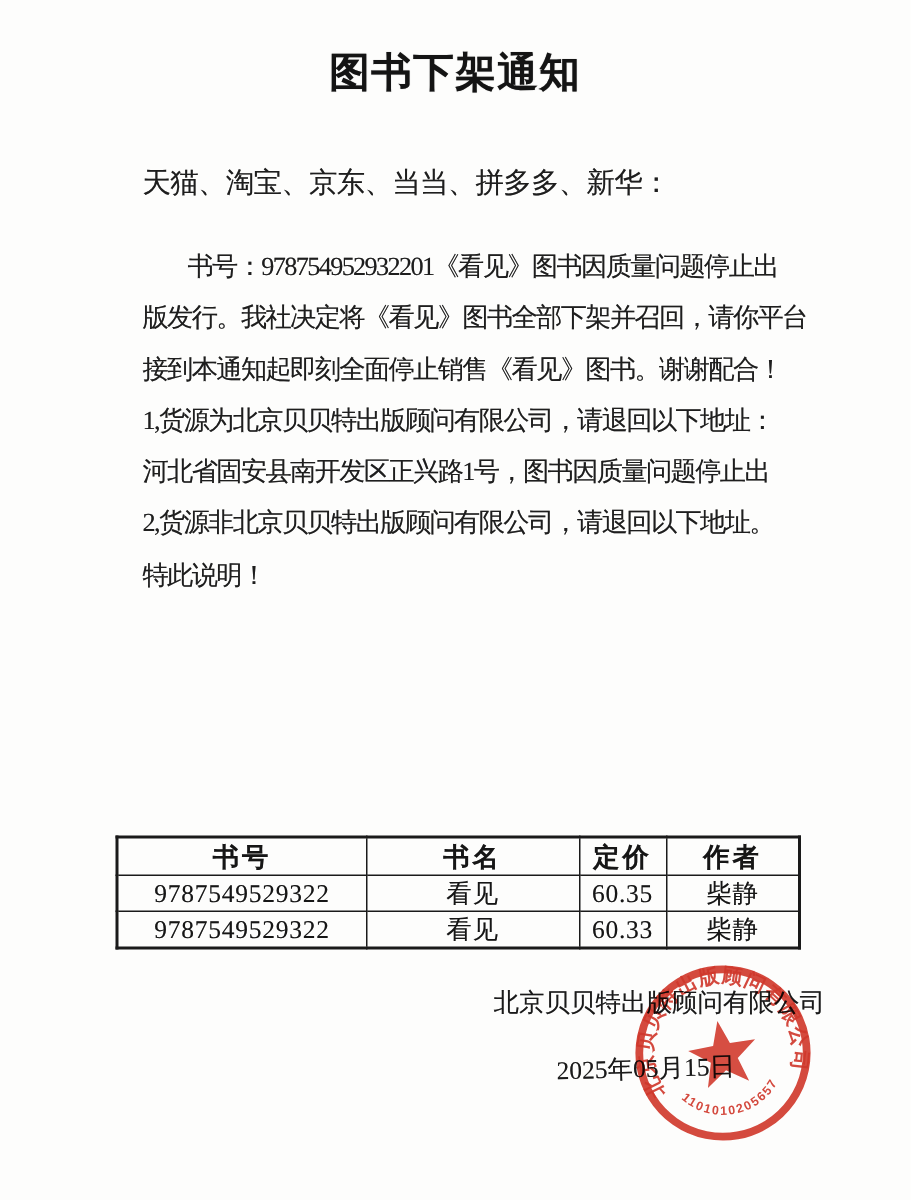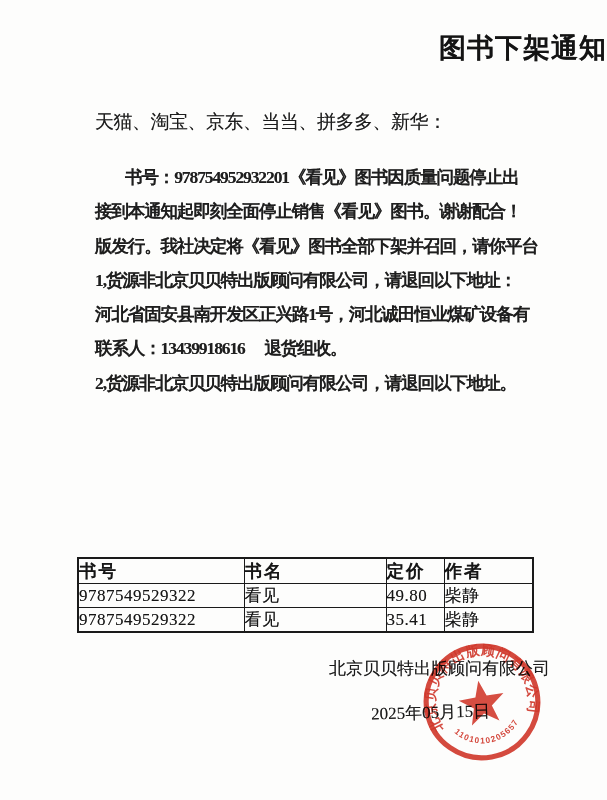--- a/index.html
+++ b/index.html
@@ -6,49 +6,49 @@
   .page{
     position:relative;
     width:607px;height:800px;
     background:#fdfdfc;
     overflow:hidden;
     font-family:"Liberation Serif","DejaVu Serif",serif;
     color:#1e1e1e;
   }
   .doc-title{
     position:absolute;top:30px;left:0;width:607px;
-    text-align:right;
+    text-align:center;
     font-size:27px;font-weight:700;letter-spacing:1px;
     color:#141414;
     text-shadow:0 0 0.5px rgba(0,0,0,.55);
   }
   .addressee{
     position:absolute;left:95px;top:109px;
     font-size:19px;letter-spacing:-0.5px;
     white-space:nowrap;
     text-shadow:0 0 0.4px rgba(0,0,0,.45);
     font-family:Liberation Mono, monospace;
   }
   .body-block{
     position:absolute;left:95px;top:160px;width:440px;
     font-size:17.5px;line-height:34.3px;letter-spacing:-1.1px;
     text-shadow:0 0 0.4px rgba(0,0,0,.45);
   }
-  .body-line{white-space:nowrap;font-weight:bold;}
+  .body-line{white-space:nowrap;}
   .body-line.indent{padding-left:30px;}
   .notice-table{
     position:absolute;left:77px;top:557px;
     border-collapse:collapse;table-layout:fixed;
     width:455px;
     font-size:17px;
     color:#161616;
   }
   .notice-table th,.notice-table td{
     border:1.5px solid #1a1a1a;
-    text-align:left;vertical-align:middle;
+    text-align:center;vertical-align:middle;
     padding:0;height:23px;
     letter-spacing:0.5px;
     text-shadow:0 0 0.4px rgba(0,0,0,.4);
   }
   .notice-table{border:2px solid #1a1a1a;}
   .notice-table th{font-weight:700;font-size:17.5px;letter-spacing:2px;}
   .sign-company{
     position:absolute;left:329px;top:657px;
     font-size:17px;white-space:nowrap;
     color:#1a1a1a;
@@ -73,52 +73,52 @@
 <body>
 
 <div class="page">
 
   <div class="doc-title">图书下架通知</div>
 
   <div class="addressee">天猫、淘宝、京东、当当、拼多多、新华：</div>
 
   <div class="body-block">
     <div class="body-line indent">书号：978754952932201《看见》图书因质量问题停止出</div>
+    <div class="body-line">版发行。我社决定将《看见》图书全部下架并召回，请你平台</div>
     <div class="body-line">接到本通知起即刻全面停止销售《看见》图书。谢谢配合！</div>
-    <div class="body-line">版发行。我社决定将《看见》图书全部下架并召回，请你平台</div>
-    <div class="body-line">1,货源非北京贝贝特出版顾问有限公司，请退回以下地址：</div>
-    <div class="body-line">河北省固安县南开发区正兴路1号，河北诚田恒业煤矿设备有</div>
-    <div class="body-line">联系人：13439918616　 退货组收。</div>
+    <div class="body-line">1,货源为北京贝贝特出版顾问有限公司，请退回以下地址：</div>
+    <div class="body-line">河北省固安县南开发区正兴路1号，图书因质量问题停止出</div>
     <div class="body-line">2,货源非北京贝贝特出版顾问有限公司，请退回以下地址。</div>
+    <div class="body-line">特此说明！</div>
   </div>
 
   <table class="notice-table">
     <colgroup>
       <col style="width:166px">
         <col style="width:142px">
         <col style="width:58px">
         <col style="width:89px">
     </colgroup>
     <tbody>
         <tr>
       <th>书号</th>
       <th>书名</th>
       <th>定价</th>
       <th>作者</th>
     </tr>
     <tr>
       <td>9787549529322</td>
       <td>看见</td>
-      <td>49.80</td>
+      <td>60.35</td>
       <td>柴静</td>
     </tr>
     <tr>
       <td>9787549529322</td>
       <td>看见</td>
-      <td>35.41</td>
+      <td>60.33</td>
       <td>柴静</td>
     </tr>
   </tbody>
     </table>
 
   <div class="sign-company">北京贝贝特出版顾问有限公司</div>
 
   <div class="sign-date">2025年05月15日</div>
 
   <div class="seal">

